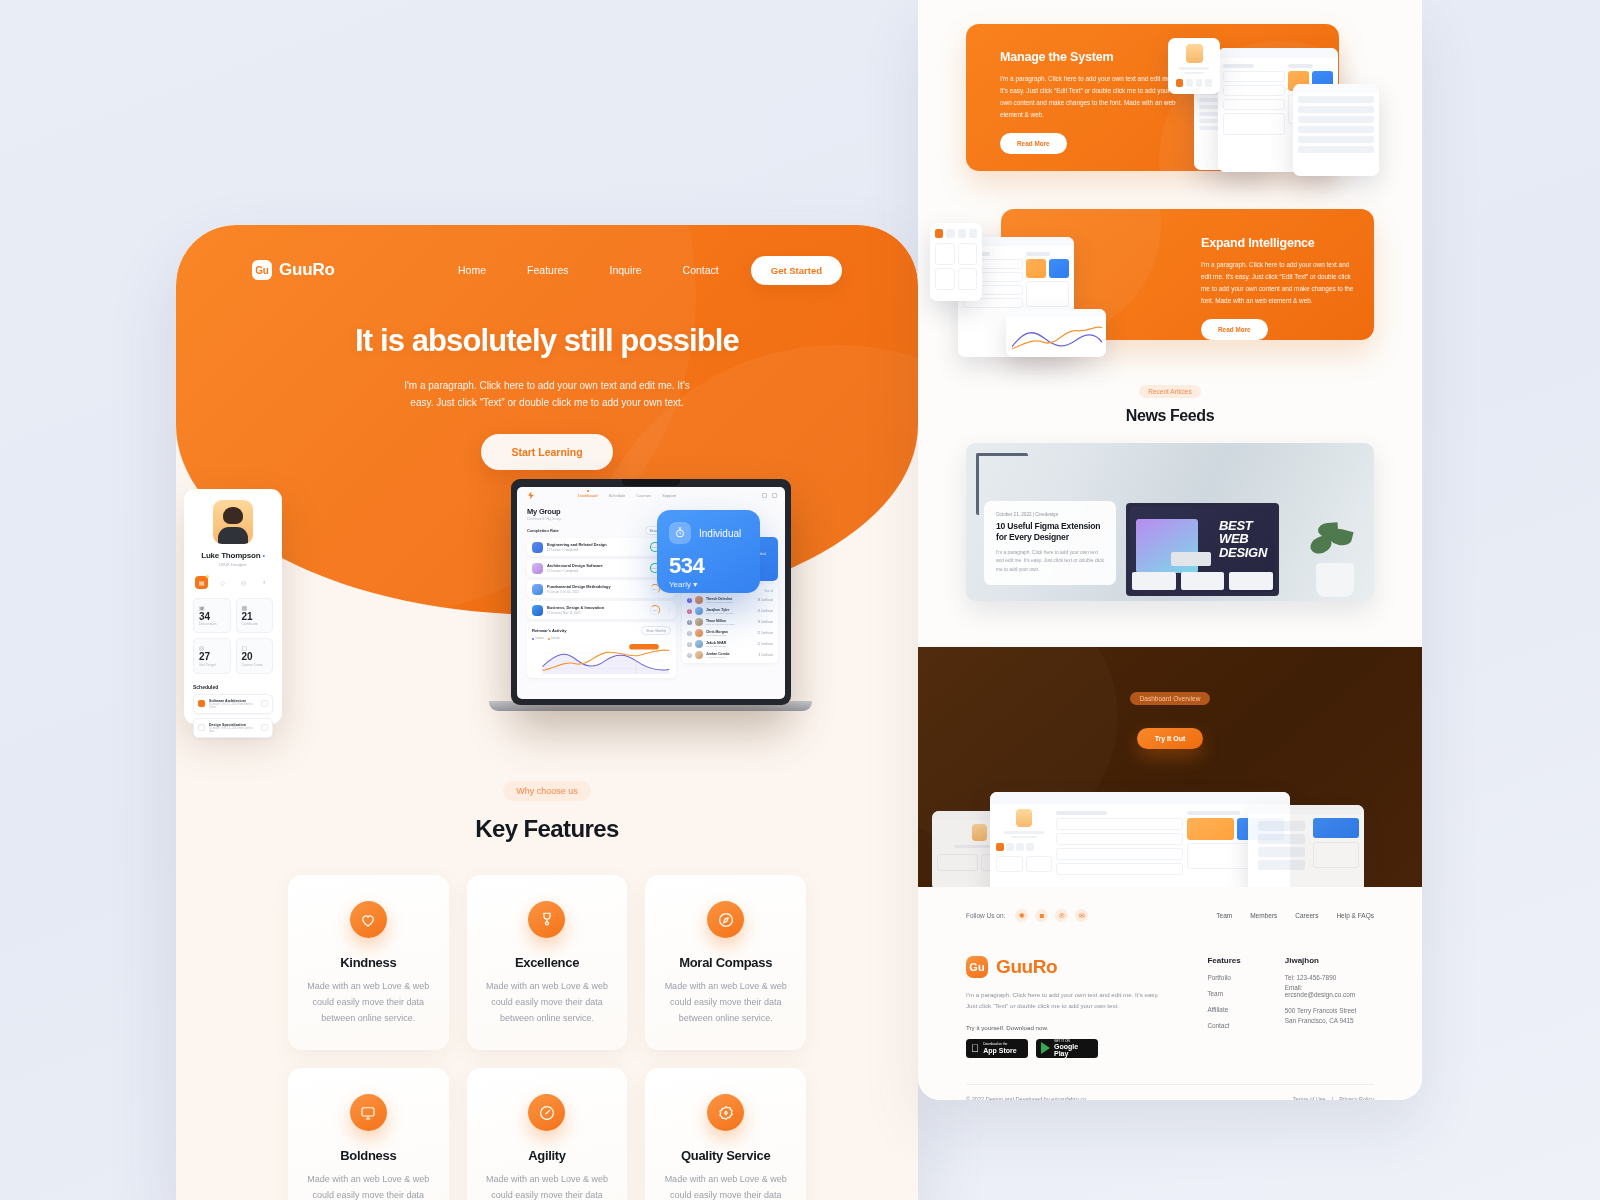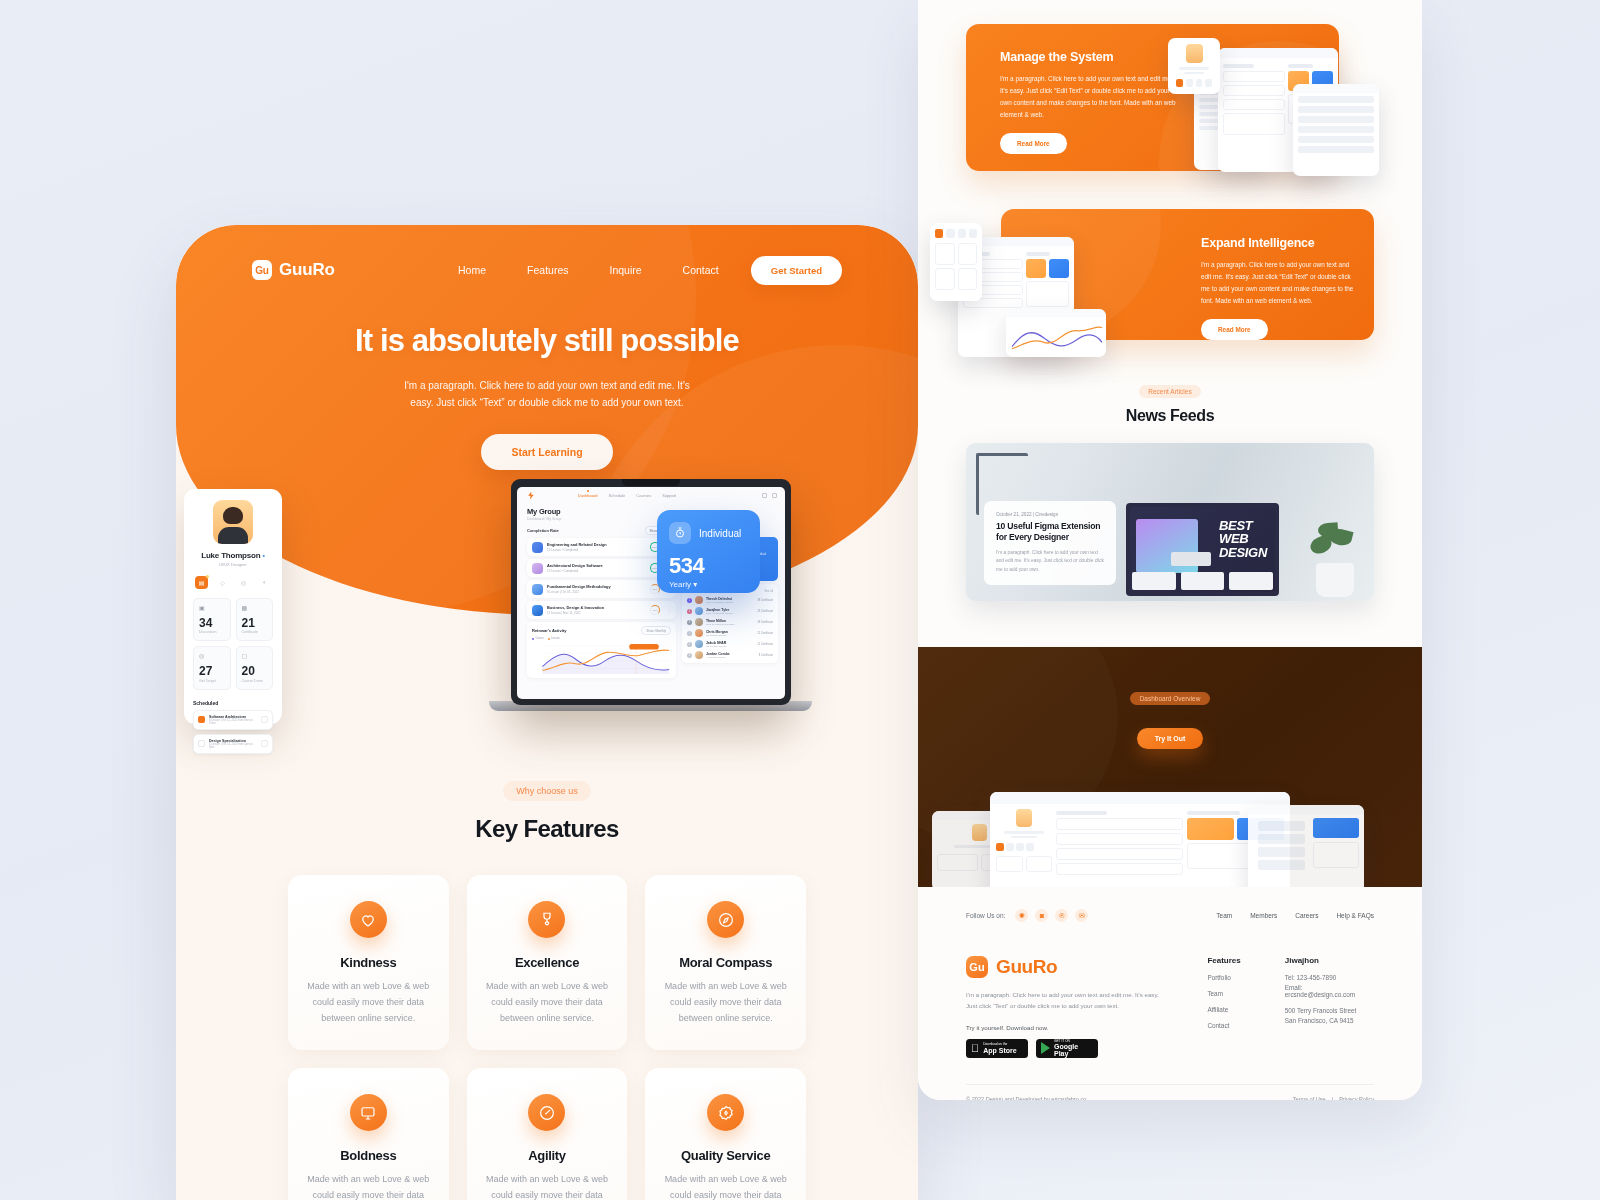--- a/index.html
+++ b/index.html
@@ -143,21 +143,21 @@
   .pc-name{ text-align:center; font-size:8px; font-weight:700; color:#1d2129; margin-top:7px; letter-spacing:-.2px;}
   .pc-name b{ color:#4a90e2; font-weight:700; font-size:7px;}
   .pc-role{ text-align:center; font-size:4px; color:#a8adb7; margin-top:1.5px;}
   .pc-icons{ display:flex; justify-content:space-between; margin-top:9px; padding:0 2px;}
   .pc-ic{ width:13px;height:13px;border-radius:4px; display:flex;align-items:center;justify-content:center; font-size:6px; color:#b9bec7;}
   .pc-ic.on{ background:#f4761a; color:#fff; position:relative;}
   .pc-ic.on::after{ content:""; position:absolute; right:-1px;top:-1px;width:3px;height:3px;border-radius:50%;background:#ffd45e;}
   .pc-grid{ display:grid; grid-template-columns:1fr 1fr; gap:5px; margin-top:9px;}
   .pc-stat{ background:#fafbfc; border:.6px solid #eef0f4; border-radius:5px; padding:5px 5px 6px;}
   .pc-stat i{ display:block; font-size:6px; color:#9aa0ab; font-style:normal;}
-  .pc-stat b{ display:block; font-size:12px; color:#1d2129; margin-top:5px;}
+  .pc-stat b{ display:block; font-size:10px; color:#1d2129; }
   .pc-stat s{ display:block; font-size:3.6px; color:#b0b5bf; text-decoration:none; margin-top:.5px;}
   .pc-sched{ font-size:5px; font-weight:700; color:#1d2129; margin-top:10px;}
   .pc-item{ display:flex; align-items:center; gap:4px; background:#fff; border:.6px solid #eef0f4; border-radius:5px; padding:4px; margin-top:4px; box-shadow:0 1px 3px rgba(40,50,80,.05);}
   .pc-item .sq{ width:7px;height:7px;border-radius:2px; flex:none;}
   .pc-item .sq.o{ background:#f4761a;}
   .pc-item .sq.e{ border:.8px solid #e3e6ec; background:#fff;}
   .pc-item b{ font-size:3.6px; color:#2b3039; display:block;}
   .pc-item s{ font-size:2.7px; color:#b0b5bf; text-decoration:none; display:block;}
   .pc-item .rb{ margin-left:auto; width:7px;height:7px;border-radius:2px;border:.6px solid #e8ebf0;}
 

